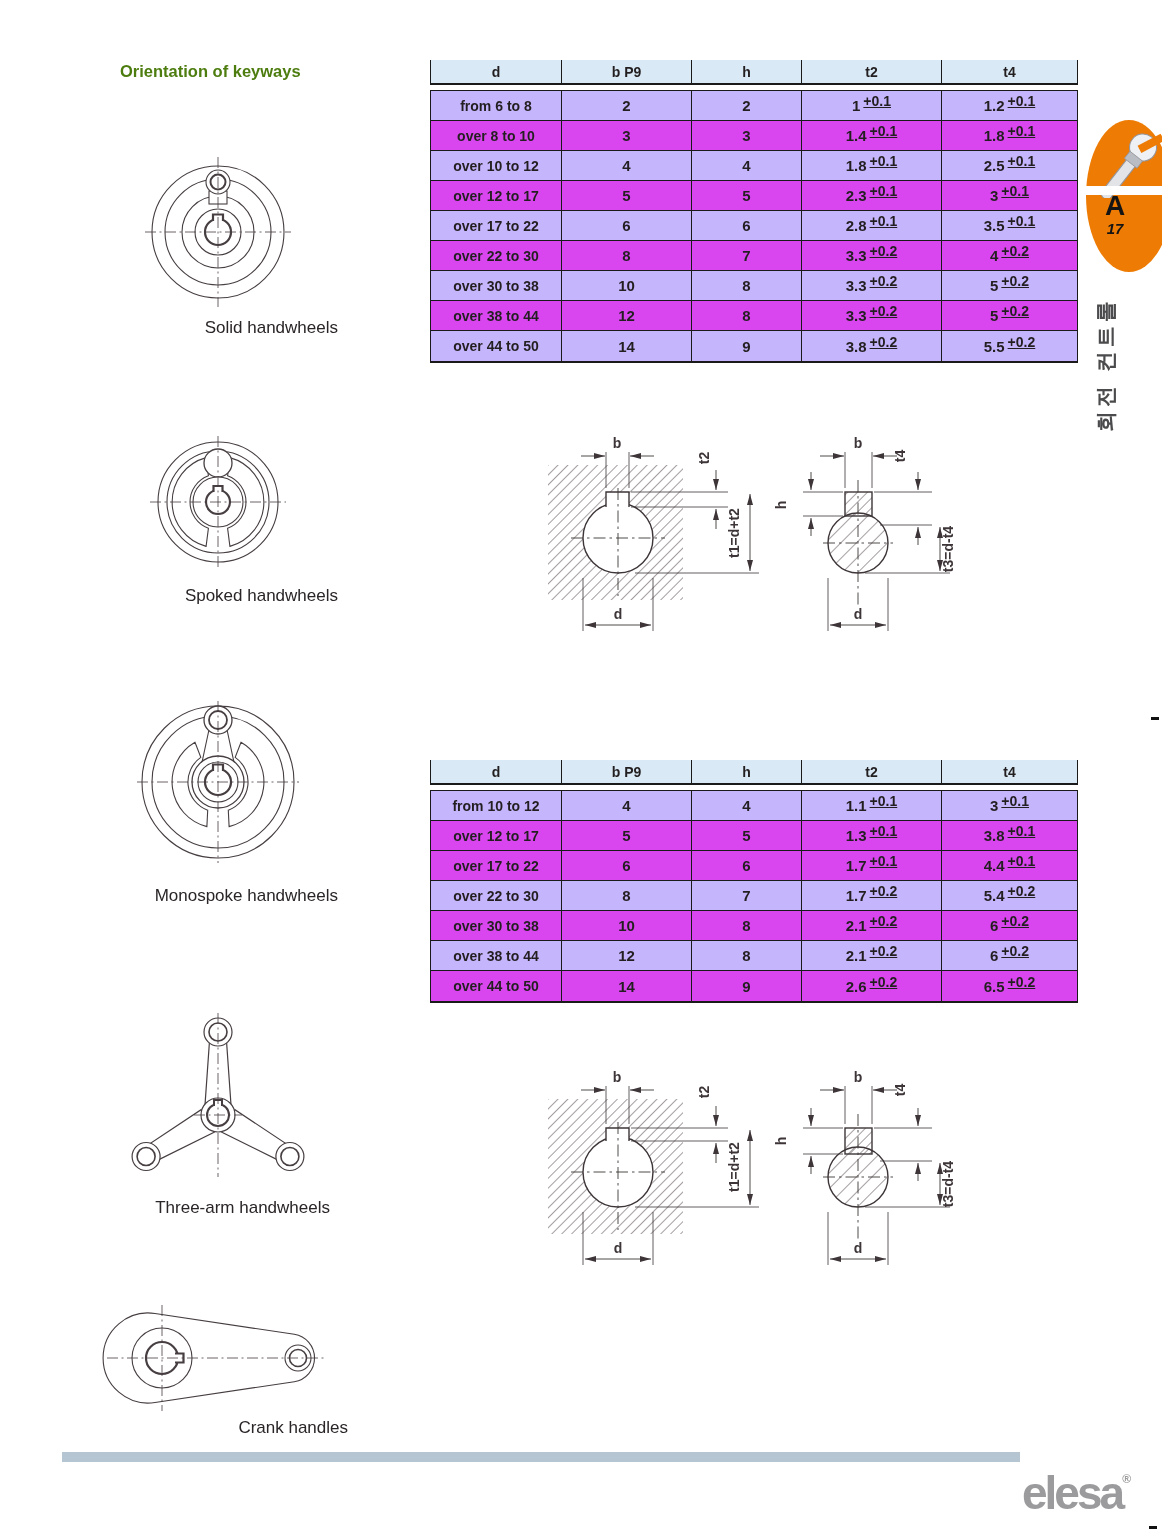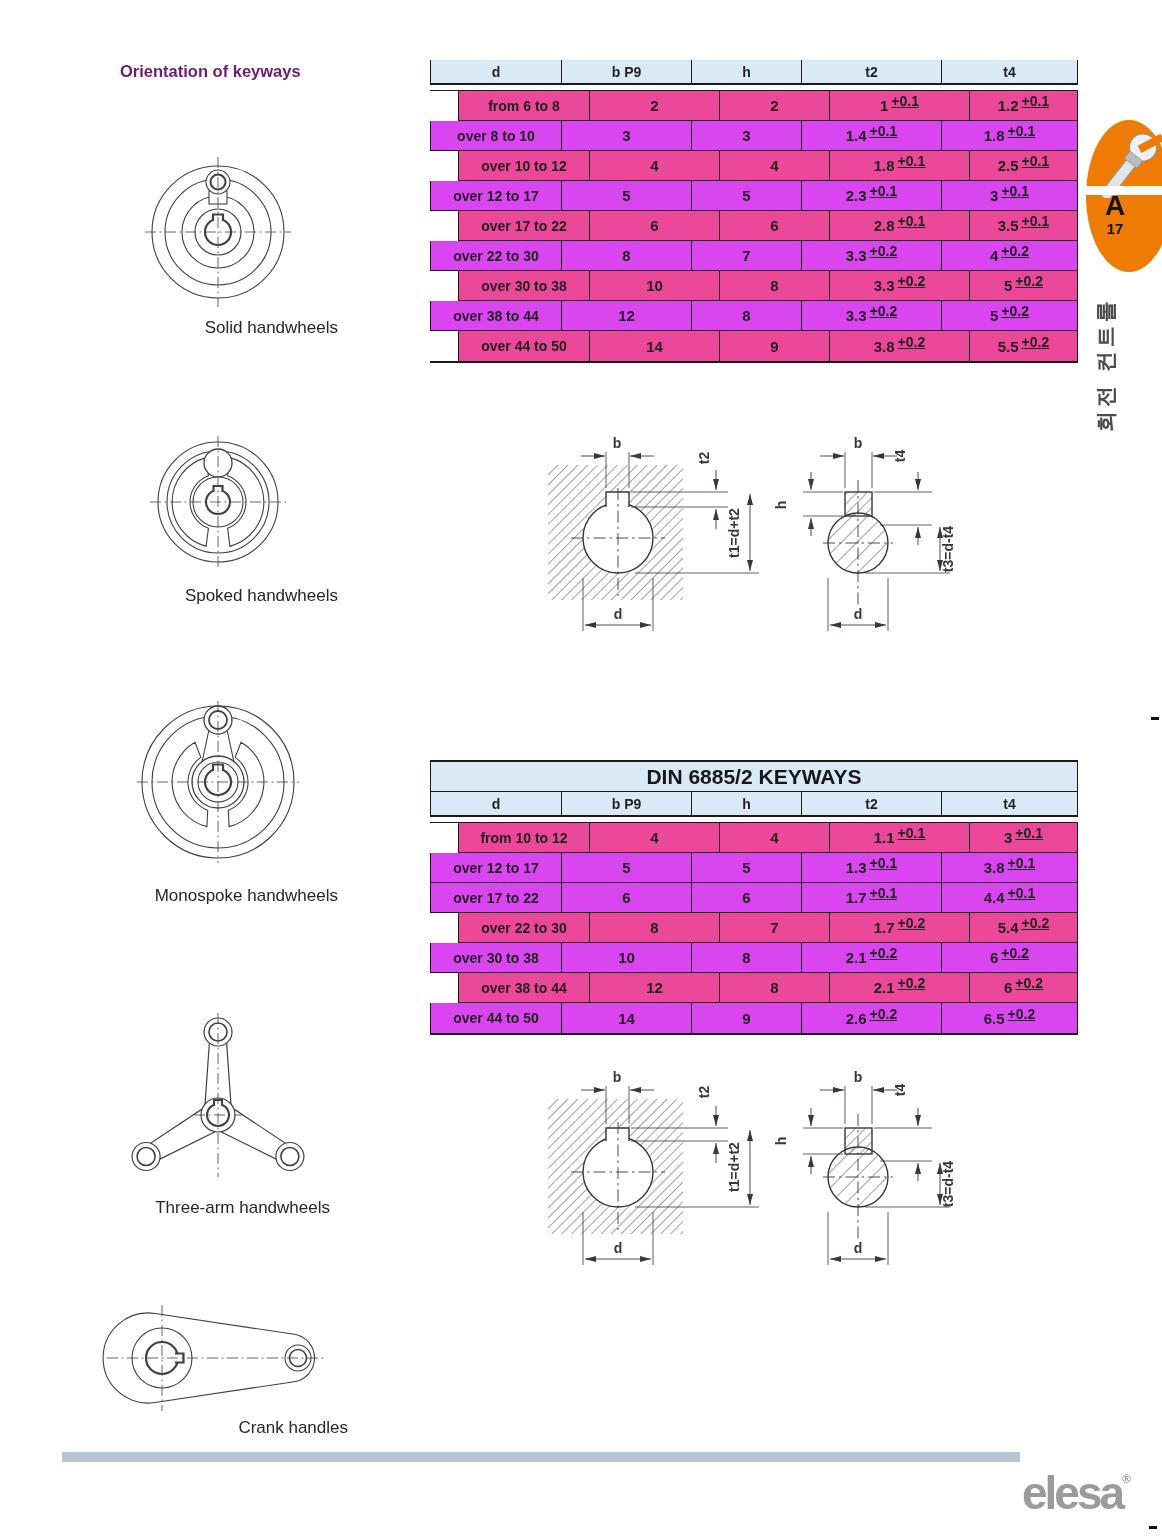--- a/index.html
+++ b/index.html
@@ -1,44 +1,44 @@
 <!DOCTYPE html>
 <html><head>
 <meta charset="utf-8">
 <style>
   html,body{margin:0;padding:0;background:#e9e9e9;}
   .page{position:relative;width:1162px;height:1539px;background:#ffffff;overflow:hidden;
         font-family:"Liberation Sans",sans-serif;color:#231f20;margin:0 auto;}
   .abs{position:absolute;}
-  .heading{font-size:16.5px;font-weight:bold;color:#701a75;}
+  .heading{font-size:16.5px;font-weight:bold;color:#4d7c0f;}
   .caption{font-size:17px;color:#2a2526;text-align:right;width:240px;}
   
   .ktable{position:absolute;width:648px;}
   .ktitle{box-sizing:border-box;border:1.2px solid #1a1a1a;border-top-width:2.6px;border-bottom-width:1.2px;
           background:#d9e9f5;height:32px;line-height:30px;text-align:center;font-weight:bold;font-size:21px;color:#17161a;}
   .khead{box-sizing:border-box;display:grid;grid-template-columns:130px 130px 110px 140px 1fr;
          background:#d9e9f5;border-left:1.2px solid #1a1a1a;border-right:1.2px solid #1a1a1a;
          border-bottom:2.6px solid #1a1a1a;height:25px;}
   .khead .kc{font-size:14px;}
   .kbody{border-top:1.2px solid #1a1a1a;border-bottom:2.6px solid #1a1a1a;margin-top:5px;}
   .krow{box-sizing:border-box;display:grid;grid-template-columns:130px 130px 110px 140px 1fr;
         height:30px;border-left:1.2px solid #1a1a1a;border-right:1.2px solid #1a1a1a;border-bottom:1.2px solid #1a1a1a;background:#d946ef;}
   .krow:last-child{border-bottom:none;}
-  .krow.shade{background:#ec4899;margin-left:28px;}
+  .krow.shade{background:#c4b5fd;}
   .kc{display:flex;align-items:center;justify-content:center;font-weight:bold;font-size:15px;
       border-left:1.2px solid #1a1a1a;line-height:1;}
   .kc:first-child{border-left:none;font-size:14px;}
   .tol{font-size:14px;position:relative;top:-4.5px;margin-left:3px;text-decoration:underline;}
   
   .tab-ellipse{position:absolute;left:1086px;top:120px;width:86px;height:152px;border-radius:50%;background:#ee7c04;}
   .tab-band{position:absolute;left:1086px;top:186px;width:80px;height:9px;background:#ffffff;}
   .tab-letter{position:absolute;left:1090px;top:192px;width:50px;text-align:center;
               font-size:28px;font-weight:bold;color:#141414;line-height:1;}
   .tab-number{position:absolute;left:1090px;top:221px;width:50px;text-align:center;
-              font-size:15px;font-weight:bold;color:#141414;line-height:1;}
+              font-size:15px;font-weight:bold;font-style:italic;color:#141414;line-height:1;}
   .vtext{position:absolute;left:1092px;top:432px;transform-origin:0 0;transform:rotate(-90deg);
          white-space:nowrap;font-size:21px;font-weight:bold;letter-spacing:4px;color:#4b4b4d;}
   .tickmark{position:absolute;width:8px;height:3px;background:#111;}
   
   .fbar{position:absolute;left:62px;top:1452px;width:958px;height:10px;background:#b5c6d2;}
   .ftext{position:absolute;left:0;top:1492px;width:1014px;text-align:right;font-size:14.5px;color:#1e1a1b;}
   .flogo{position:absolute;left:1022px;top:1470px;font-size:46px;font-weight:900;
          letter-spacing:-3px;color:#9b9b9d;line-height:1;}
   .flogo .reg{font-size:12px;letter-spacing:0;vertical-align:26px;}
   svg text{font-family:"Liberation Sans",sans-serif;font-weight:bold;font-size:14px;fill:#3d3537;}
@@ -312,21 +312,20 @@
       <line x1="295" y1="197" x2="351" y2="197" stroke-width="0.9" marker-start="url(#ar1)" marker-end="url(#ar1)"></line>
     </g>
     <text x="323" y="20" text-anchor="middle">b</text>
     <text x="251" y="77" text-anchor="middle" transform="rotate(-90 251 77)">h</text>
     <text x="370" y="28" text-anchor="middle" transform="rotate(-90 370 28)">t4</text>
     <text x="418" y="121" text-anchor="middle" transform="rotate(-90 418 121)">t3=d-t4</text>
     <text x="323" y="191" text-anchor="middle">d</text>
   </svg>
 
   <div class="ktable" style="left:430px;top:760px;">
-    <div class="ktitle">DIN 6885/2 KEYWAYS</div>
     <div class="khead">
       <div class="kc">d</div>
       <div class="kc">b P9</div>
       <div class="kc">h</div>
       <div class="kc">t2</div>
       <div class="kc">t4</div>
     </div>
     <div class="kbody">
       <div class="krow shade">
           <div class="kc">from 10 to 12</div>

